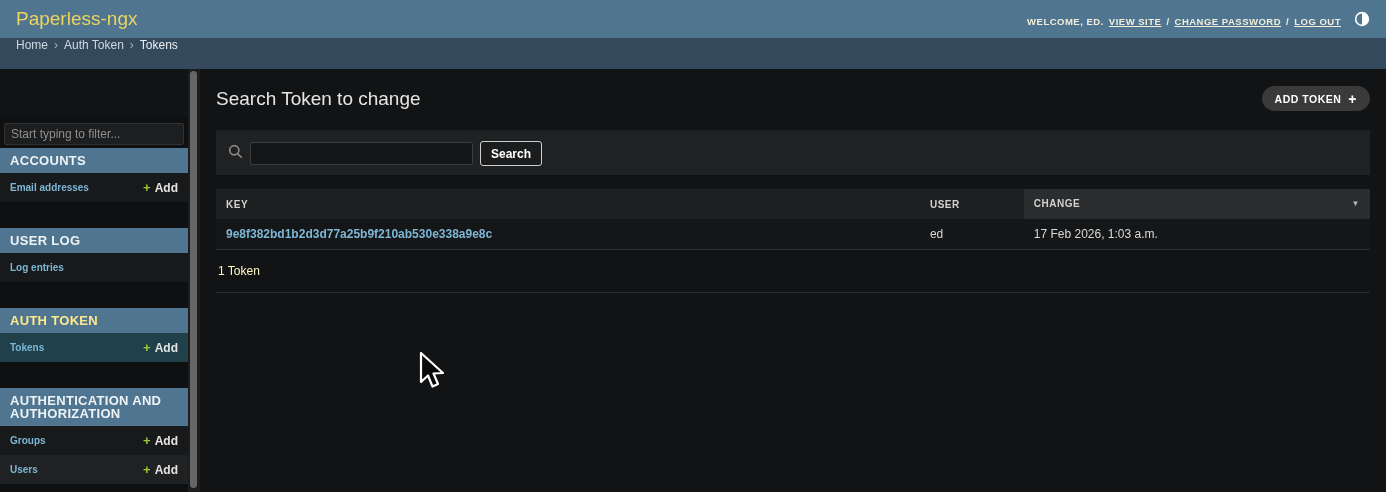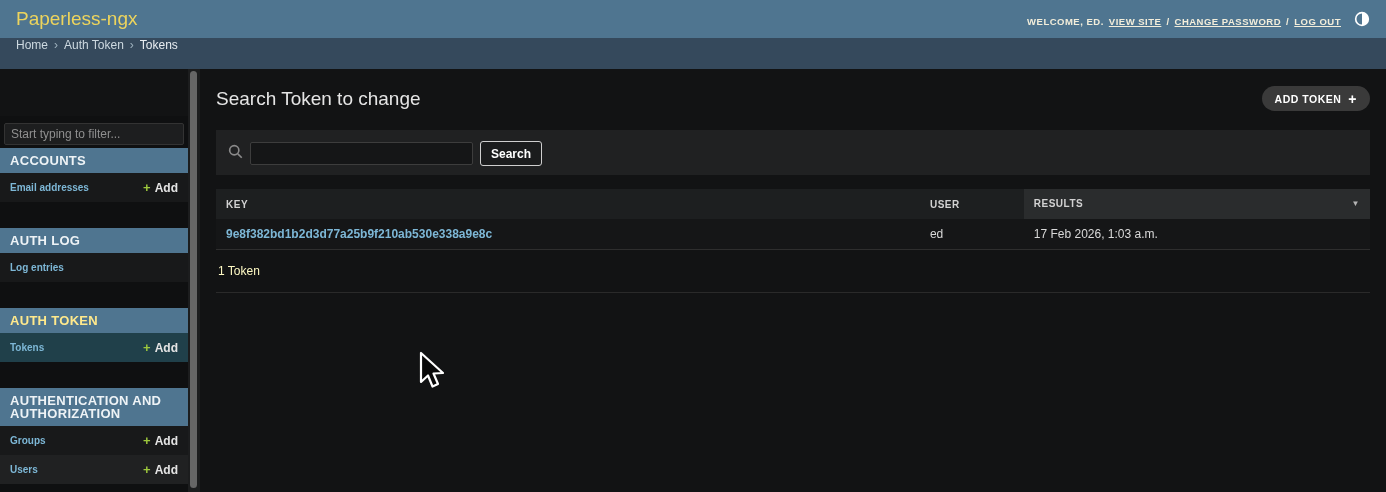--- a/index.html
+++ b/index.html
@@ -161,21 +161,21 @@
         <div class="srow">
           <a class="model-link">Email addresses</a>
           <a class="addlink">
             <span class="plus">+</span>
             <span>Add</span>
           </a>
         </div>
       </div>
 
       <div class="module">
-        <div class="module-hdr">AUTH LOG</div>
+        <div class="module-hdr">USER LOG</div>
         <div class="srow">
           <a class="model-link">Log entries</a>
         </div>
       </div>
 
       <div class="module">
         <div class="module-hdr current">AUTH TOKEN</div>
         <div class="srow selected">
           <a class="model-link">Tokens</a>
           <a class="addlink">
@@ -234,21 +234,21 @@
       </div>
     </div>
 
     <table class="results">
       <thead>
         <tr>
           <th class="col-key">KEY</th>
           <th class="col-user">USER</th>
           <th class="col-created sorted">
             <span class="sort-caret">▼</span>
-            <span>RESULTS</span>
+            <span>CHANGE</span>
           </th>
         </tr>
       </thead>
       <tbody>
         <tr>
           <td><a>9e8f382bd1b2d3d77a25b9f210ab530e338a9e8c</a></td>
           <td>ed</td>
           <td>17 Feb 2026, 1:03 a.m.</td>
         </tr>
       </tbody>

